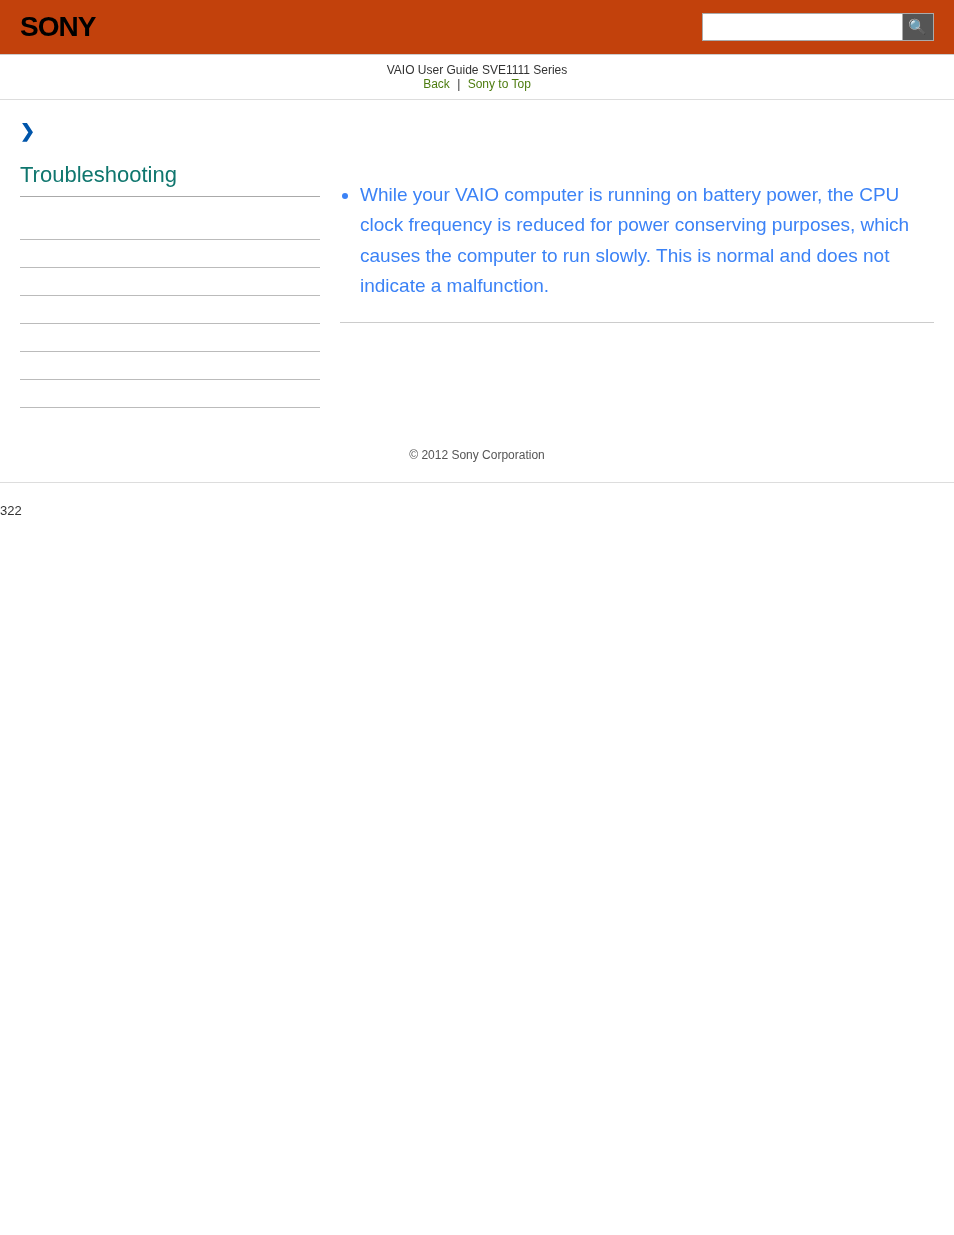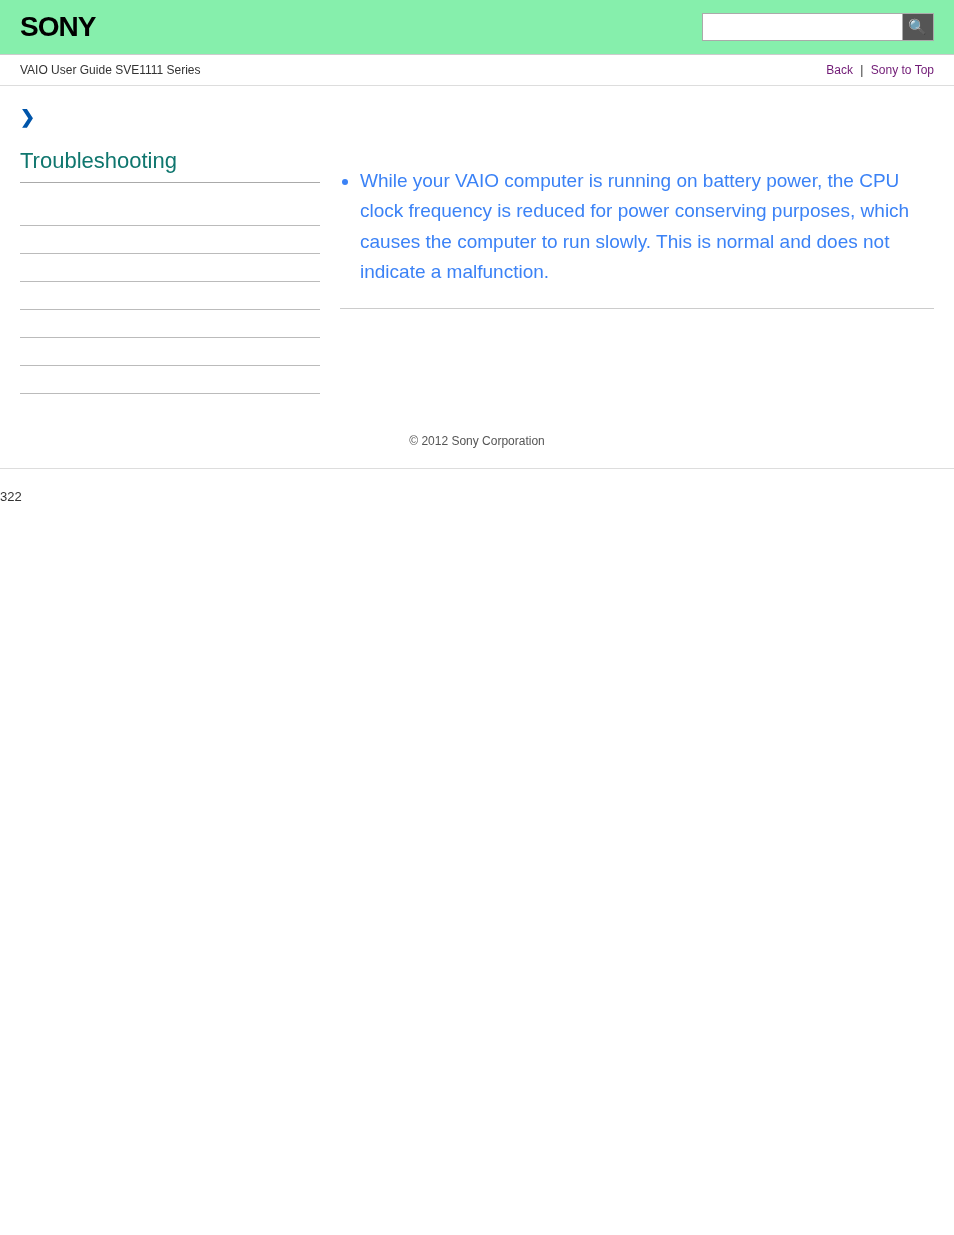--- a/index.html
+++ b/index.html
@@ -12,21 +12,21 @@
       font-family: Arial, Helvetica, sans-serif;
       font-size: 13px;
       color: #333;
       background: #fff;
       width: 954px;
       min-height: 1235px;
     }
 
     
     .header {
-      background: #86efac;
+      background: #c2410c;
       padding: 10px 20px;
       display: flex;
       align-items: center;
       justify-content: space-between;
       height: 55px;
       border-bottom: 1px solid #ccc;
     }
 
     .sony-logo {
       font-size: 28px;
@@ -68,28 +68,29 @@
 
     
     .nav-bar {
       padding: 8px 20px;
       display: flex;
       justify-content: space-between;
       align-items: center;
       border-bottom: 1px solid #ddd;
       font-size: 12px;
       color: #333;
+      flex-direction: column;
     }
 
     .nav-bar .guide-title {
       color: #333;
     }
 
     .nav-bar .nav-links a {
-      color: #701a75;
+      color: #4d7c0f;
       text-decoration: none;
     }
 
     .nav-bar .nav-links .separator {
       margin: 0 4px;
       color: #333;
     }
 
     
     .main-content {

